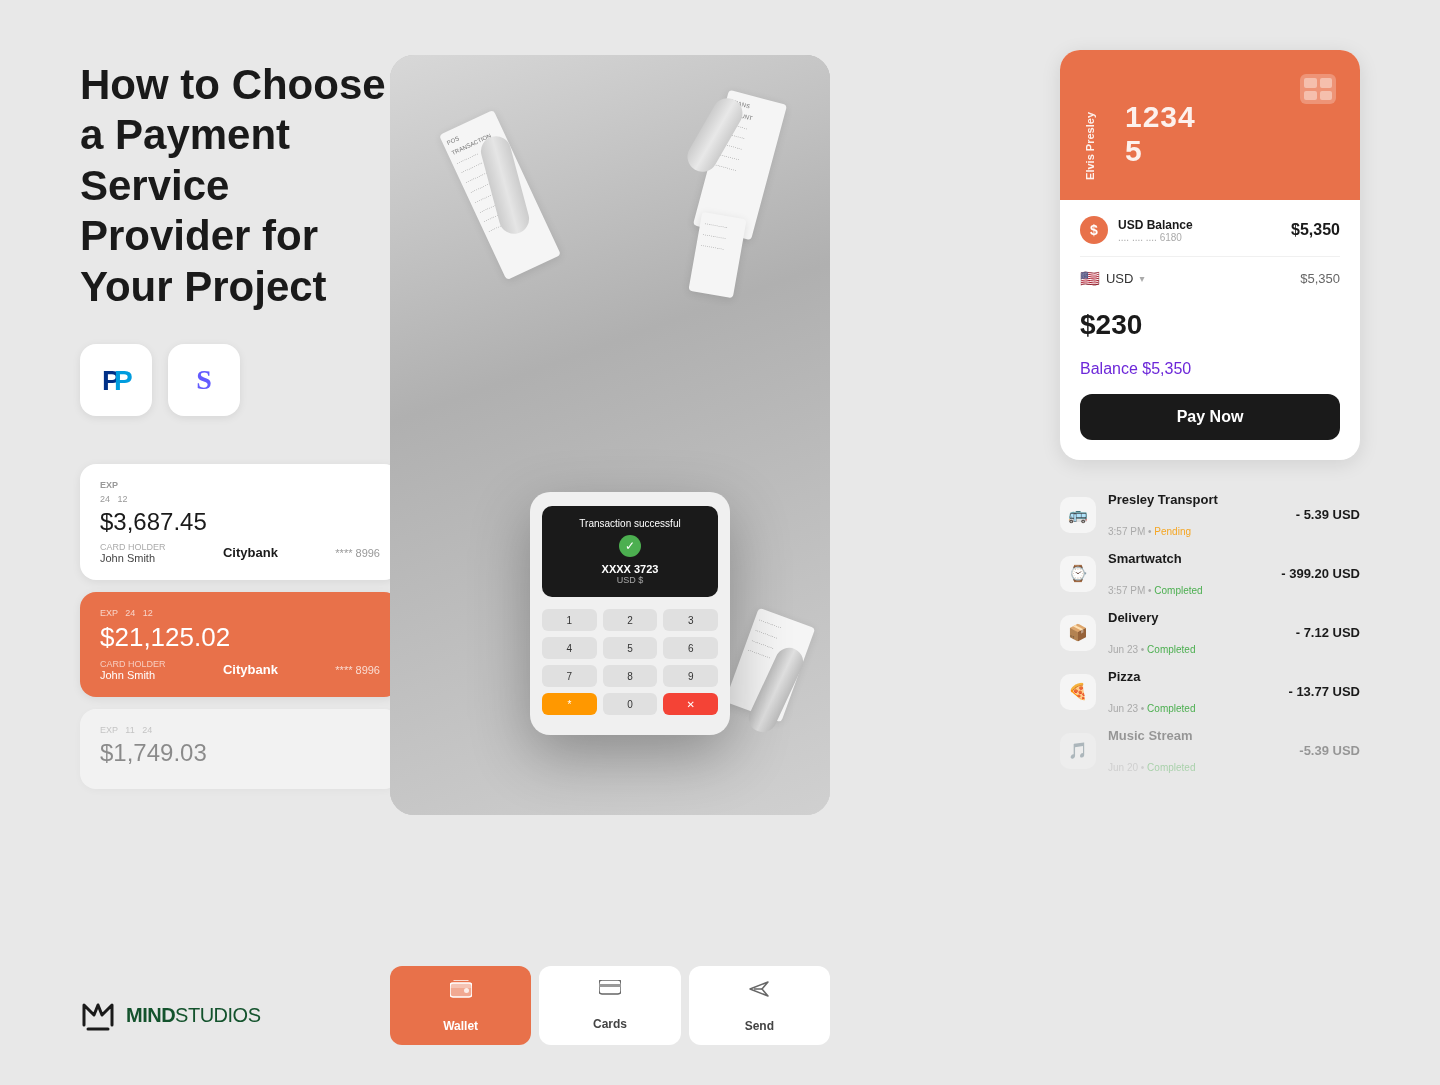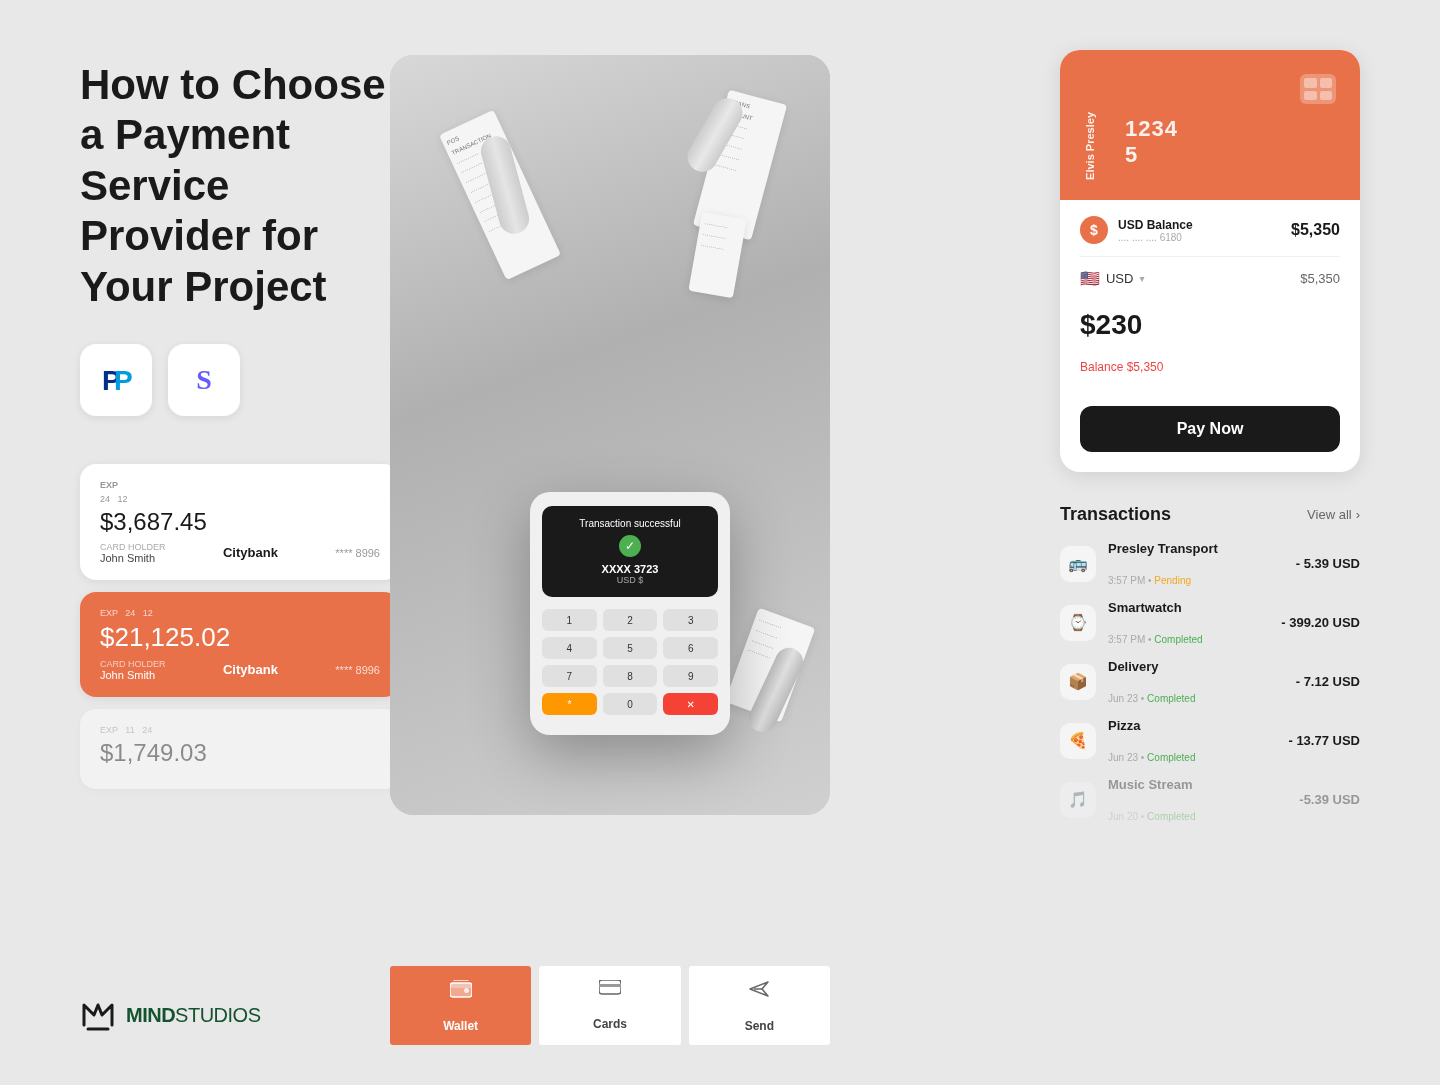--- a/index.html
+++ b/index.html
@@ -289,21 +289,21 @@
       position: absolute;
       bottom: 40px;
       left: 390px;
       width: 440px;
       display: flex;
       gap: 8px;
     }
 
     .nav-tab {
       flex: 1;
-      border-radius: 3px;
+      border-radius: 12px;
       padding: 14px 8px 12px;
       display: flex;
       flex-direction: column;
       align-items: center;
       gap: 16px;
       cursor: pointer;
     }
 
     .nav-tab.active {
       background: #E8714A;
@@ -463,23 +463,23 @@
       font-weight: 700;
       color: #1a1a1a;
       margin-bottom: 16px;
     }
 
     .send-amount span {
       font-size: 28px;
     }
 
     .balance-sub {
-      font-size: 12px;
-      color: #ef4444;
-      margin-bottom: 32px;
+      font-size: 16px;
+      color: #6d28d9;
+      margin-bottom: 16px;
     }
 
     .pay-now-btn {
       width: 100%;
       background: #1a1a1a;
       color: #fff;
       border: none;
       border-radius: 12px;
       padding: 14px;
       font-size: 16px;
@@ -726,21 +726,21 @@
       <span class="nav-tab-label">Send</span>
     </div>
   </div>
 
   <div class="right-panel">
 
     <div class="payment-card-widget">
       <div class="payment-card-visual">
         <div class="card-name-vertical">Elvis Presley</div>
 
-        <div style="position:absolute;bottom:32px;left:65px;color:rgba(255,255,255,0.9);font-size:22px;font-weight:700;letter-spacing:1px;">1234<br>5</div>
+        <div style="position:absolute;bottom:32px;left:65px;color:rgba(255,255,255,0.9);font-size:30px;font-weight:700;letter-spacing:1px;">1234<br>5</div>
 
         <div class="card-chip">
           <div class="chip-cell"></div>
           <div class="chip-cell"></div>
           <div class="chip-cell"></div>
           <div class="chip-cell"></div>
         </div>
       </div>
 
       <div class="payment-card-body">
@@ -766,27 +766,20 @@
           <span>$</span><span>230</span>
         </div>
 
         <div class="balance-sub">Balance  $5,350</div>
 
         <button class="pay-now-btn">Pay Now</button>
       </div>
     </div>
 
     <div class="transactions-section">
-      <div class="transactions-header">
-        <span class="transactions-title">Transactions</span>
-        <span class="view-all">
-          <span>View all</span>
-          <span>›</span>
-        </span>
-      </div>
 
       <div class="transaction-item">
         <div class="tx-icon">🚌</div>
         <div class="tx-info">
           <div class="tx-name">Presley Transport</div>
           <div class="tx-date">
             <span>3:57 PM</span> • <span class="pending">Pending</span>
           </div>
         </div>
         <div class="tx-amount">- 5.39 USD</div>

